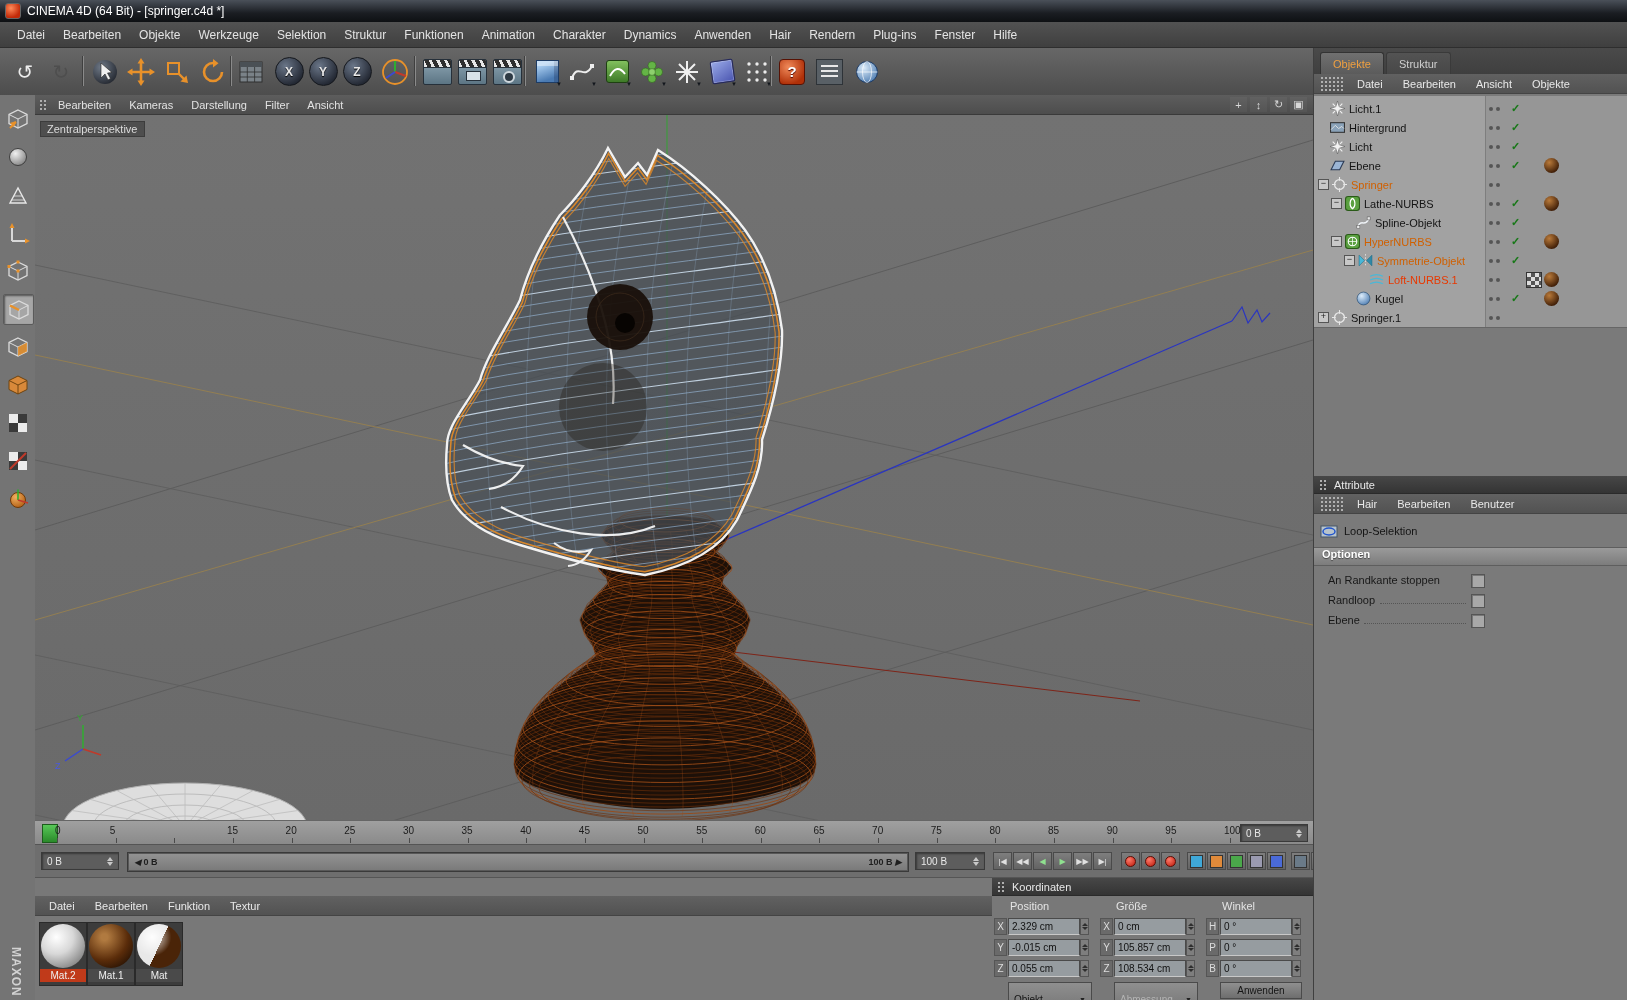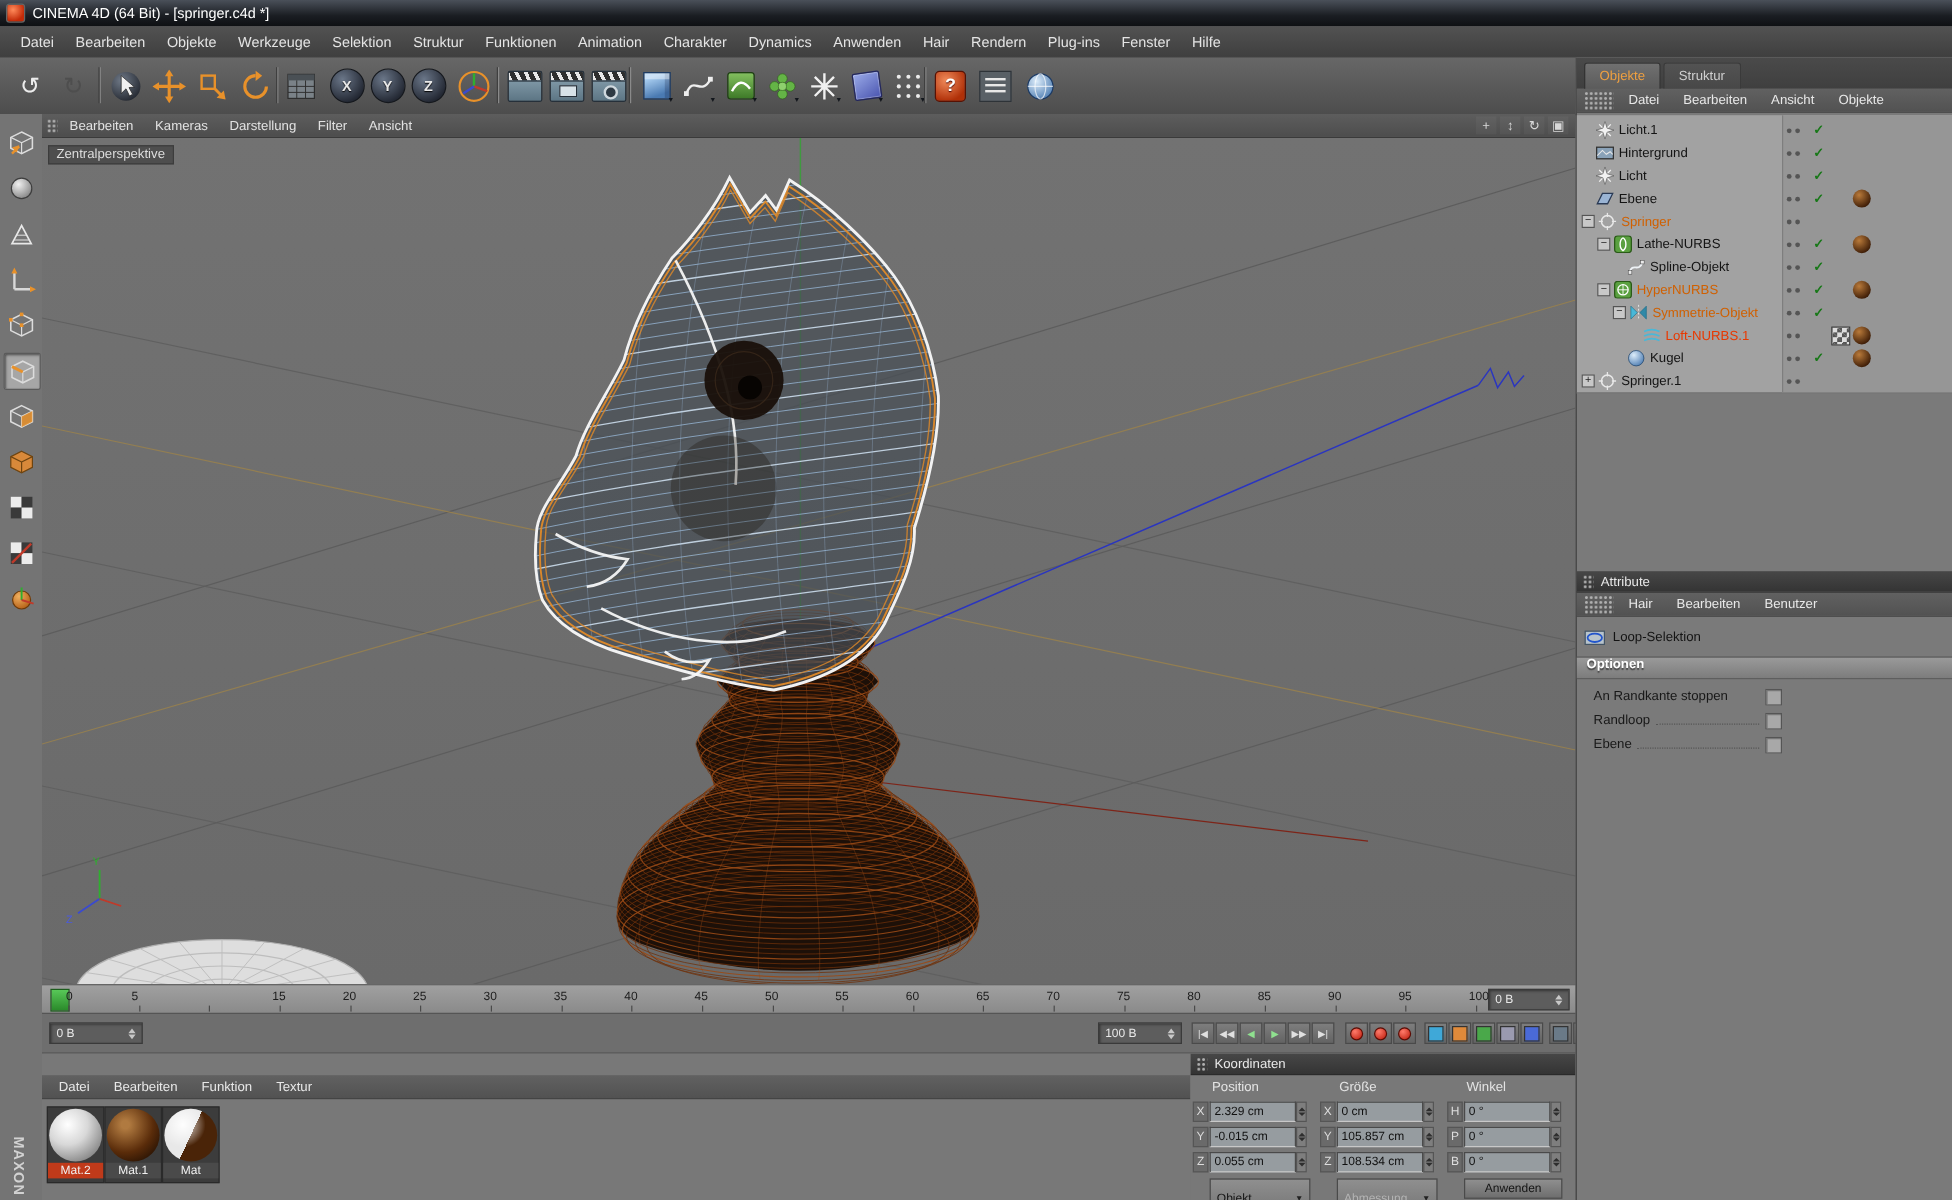--- a/index.html
+++ b/index.html
@@ -724,20 +724,26 @@
   </div>
 
 <div class="abs transport">
   <div class="tfield" style="left:6px;top:7px;width:78px;height:18px">
     <span>0 B</span>
     <span class="spin">
         <i class="su"></i>
         <i class="sd"></i>
       </span>
   </div>
+  <div class="slider">
+    <div class="slbar">
+      <span><i>◀</i> <b>0 B</b></span>
+      <span><b>100 B</b> <i>▶</i></span>
+    </div>
+  </div>
   <div class="tfield" style="left:880px;top:7px;width:70px;height:18px">
     <span>100 B</span>
     <span class="spin">
         <i class="su"></i>
         <i class="sd"></i>
       </span>
   </div>
   <div class="pbtn" style="left:958px">
       <span>|◀</span>
     </div>

